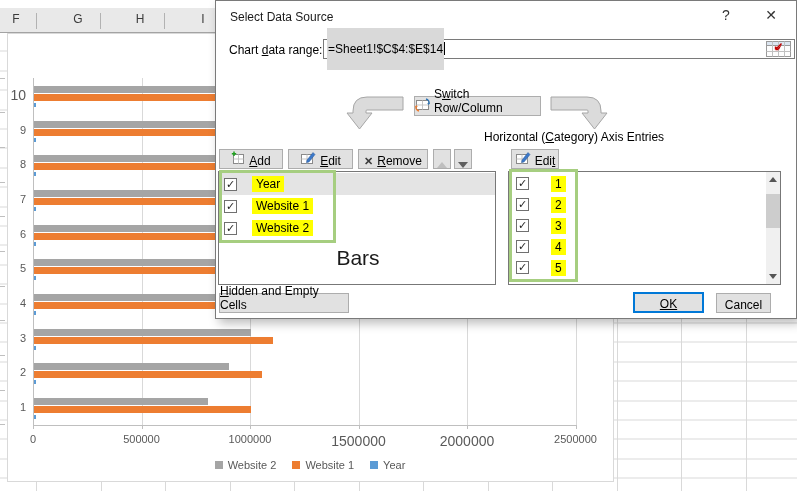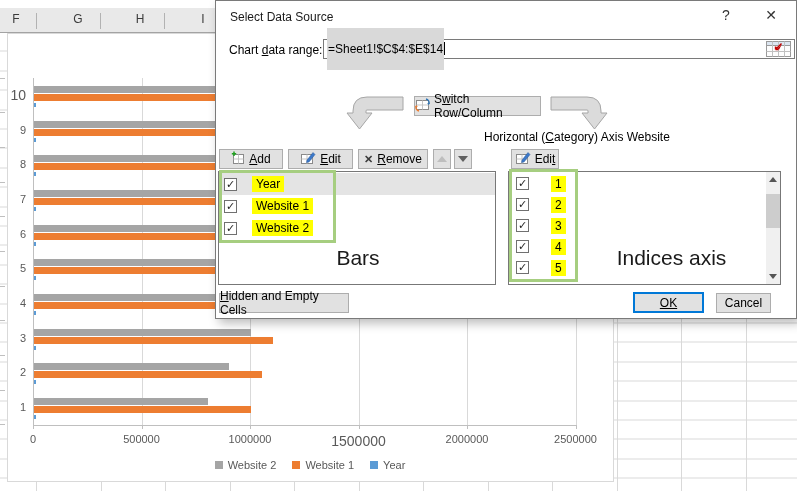--- a/index.html
+++ b/index.html
@@ -32,21 +32,21 @@
   .dlg-close{position:absolute;left:543px;top:6px;width:24px;height:20px;text-align:center;
     font-size:14px;color:#333;cursor:default;}
   .range-label{position:absolute;left:13px;top:42px;}
   .range-input{position:absolute;left:107px;top:38px;width:472px;height:20px;box-sizing:border-box;
     border:1px solid #7a7a7a;background:#fff;line-height:18px;white-space:nowrap;}
   .range-text{margin-left:3px;background:#d9d9d9;padding:14px 1px;}
   .caret{display:inline-block;width:1px;height:13px;background:#000;vertical-align:-2px;}
   .range-picker{position:absolute;right:3px;top:1px;}
   .u{text-decoration:underline;}
   .btn{position:absolute;box-sizing:border-box;background:#e1e1e1;border:1px solid #adadad;
-    display:flex;align-items:center;justify-content:center;gap:4px;font-size:12px;color:#000;cursor:default;}
+    display:flex;align-items:flex-end;justify-content:center;gap:4px;font-size:12px;color:#000;cursor:default;}
   .switch-btn{left:198px;top:95px;width:127px;height:20px;}
   .sec-label{position:absolute;top:129px;}
   .sec-label.left{left:3px;}
   .sec-label.right{left:268px;}
   .add-btn{left:3px;top:148px;width:64px;height:20px;}
   .edit-btn{left:72px;top:148px;width:65px;height:20px;}
   .remove-btn{left:142px;top:148px;width:70px;height:20px;}
   .up-btn{left:217px;top:148px;width:18px;height:20px;}
   .down-btn{left:238px;top:148px;width:18px;height:20px;}
   .edit2-btn{left:295px;top:148px;width:48px;height:20px;}
@@ -104,21 +104,21 @@
       <div style="position: absolute; left: 141.5px; top: 425px; width: 1px; height: 4px; background: rgb(191, 191, 191);"></div>
       <div style="position: absolute; left: 101.5px; top: 433px; width: 80px; text-align: center; font-size: 11px; color: rgb(89, 89, 89);">500000</div>
       <div style="position: absolute; left: 250px; top: 77.7px; width: 1px; height: 347.3px; background: rgb(217, 217, 217);"></div>
       <div style="position: absolute; left: 250px; top: 425px; width: 1px; height: 4px; background: rgb(191, 191, 191);"></div>
       <div style="position: absolute; left: 210px; top: 433px; width: 80px; text-align: center; font-size: 11px; color: rgb(89, 89, 89);">1000000</div>
       <div style="position: absolute; left: 358.5px; top: 77.7px; width: 1px; height: 347.3px; background: rgb(217, 217, 217);"></div>
       <div style="position: absolute; left: 358.5px; top: 425px; width: 1px; height: 4px; background: rgb(191, 191, 191);"></div>
       <div style="position: absolute; left: 318.5px; top: 433px; width: 80px; text-align: center; font-size: 14px; color: rgb(89, 89, 89);">1500000</div>
       <div style="position: absolute; left: 467px; top: 77.7px; width: 1px; height: 347.3px; background: rgb(217, 217, 217);"></div>
       <div style="position: absolute; left: 467px; top: 425px; width: 1px; height: 4px; background: rgb(191, 191, 191);"></div>
-      <div style="position: absolute; left: 427px; top: 433px; width: 80px; text-align: center; font-size: 11px; color: rgb(89, 89, 89);">2000000</div>
+      <div style="position: absolute; left: 427px; top: 433px; width: 80px; text-align: center; font-size: 14px; color: rgb(89, 89, 89);">2000000</div>
       <div style="position: absolute; left: 575.5px; top: 77.7px; width: 1px; height: 347.3px; background: rgb(217, 217, 217);"></div>
       <div style="position: absolute; left: 575.5px; top: 425px; width: 1px; height: 4px; background: rgb(191, 191, 191);"></div>
       <div style="position: absolute; left: 535.5px; top: 433px; width: 80px; text-align: center; font-size: 11px; color: rgb(89, 89, 89);">2500000</div>
       <div style="position: absolute; left: 33px; top: 77.7px; width: 1px; height: 347.3px; background: rgb(191, 191, 191);"></div>
       <div style="position: absolute; left: 33px; top: 425px; width: 542.5px; height: 1px; background: rgb(191, 191, 191);"></div>
       <div style="position: absolute; left: 0px; top: 77.7px; width: 5px; height: 1px; background: rgb(191, 191, 191);"></div>
       <div style="position: absolute; left: 0px; top: 112.4px; width: 5px; height: 1px; background: rgb(191, 191, 191);"></div>
       <div style="position: absolute; left: 0px; top: 147px; width: 5px; height: 1px; background: rgb(191, 191, 191);"></div>
       <div style="position: absolute; left: 0px; top: 181.7px; width: 5px; height: 1px; background: rgb(191, 191, 191);"></div>
       <div style="position: absolute; left: 0px; top: 216.4px; width: 5px; height: 1px; background: rgb(191, 191, 191);"></div>
@@ -219,21 +219,21 @@
           <line x1="7.5" y1="2.5" x2="7.5" y2="11.5" stroke="#c5c5c5"></line>
           <path d="M11,1 a4,4 0 0 1 3,5" fill="none" stroke="#2e75b6" stroke-width="1.3"></path>
           <path d="M14.8,5 l-1.3,2 l-1.3,-1.7 Z" fill="#2e75b6"></path>
           <path d="M4,13 a4,4 0 0 1 -3,-5" fill="none" stroke="#ed7d31" stroke-width="1.3"></path>
           <path d="M0.2,9 l1.3,-2 l1.3,1.7 Z" fill="#ed7d31"></path>
         </svg>
       </span>
       <span><span>S</span><span class="u">w</span><span>itch Row/Column</span></span>
     </div>
 
-    <div class="sec-label right"><span>Horizontal (</span><span class="u">C</span><span>ategory) Axis Website</span></div>
+    <div class="sec-label right"><span>Horizontal (</span><span class="u">C</span><span>ategory) Axis Entries</span></div>
 
     <div class="btn add-btn">
       <span>
         <svg width="14" height="14" viewBox="0 0 14 14">
           <rect x="2.5" y="3.5" width="10" height="9" fill="#fff" stroke="#8a8a8a"></rect>
           <line x1="2.5" y1="8" x2="12.5" y2="8" stroke="#c5c5c5"></line>
           <line x1="7.5" y1="3.5" x2="7.5" y2="12.5" stroke="#c5c5c5"></line>
           <path d="M3,0.6 V5 M0.8,2.8 H5.2" stroke="#21a121" stroke-width="1.5" fill="none"></path>
         </svg>
       </span>
@@ -304,21 +304,20 @@
         <span class="hl" style="margin-left:22px;">3</span>
       </div>
       <div class="lrow" style="top:64px;height:21px;">
         <span class="cb" style="margin-left:7px;">✓</span>
         <span class="hl" style="margin-left:22px;">4</span>
       </div>
       <div class="lrow" style="top:85px;height:21px;">
         <span class="cb" style="margin-left:7px;">✓</span>
         <span class="hl" style="margin-left:22px;">5</span>
       </div>
-      <div class="annot" style="left:70px;right:16px;top:74px;">Indices axis</div>
       <div class="scrollbar">
         <div class="sb-arrow" style="top:0;">
             <span class="sb-tri-up"></span>
           </div>
         <div class="sb-thumb"></div>
         <div class="sb-arrow" style="bottom:0;">
             <span class="sb-tri-down"></span>
           </div>
       </div>
     </div>

